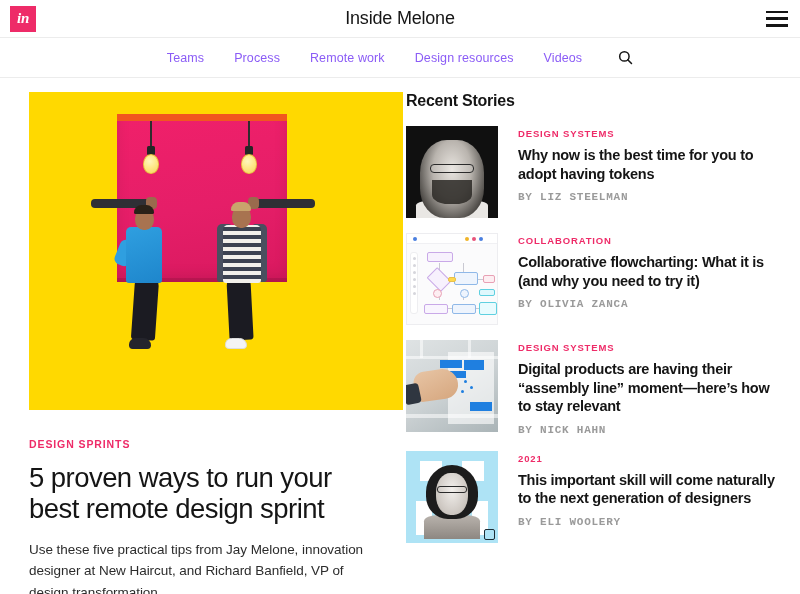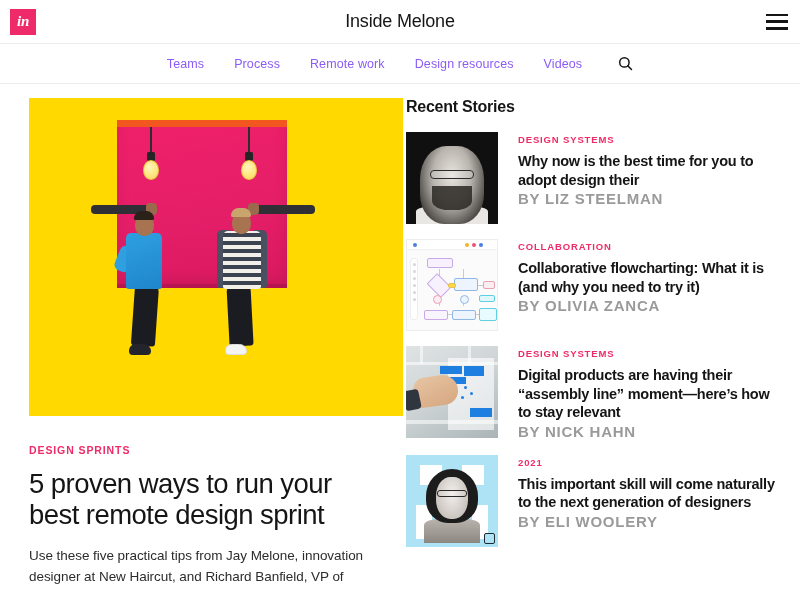--- a/index.html
+++ b/index.html
@@ -10,21 +10,21 @@
     height: 594px;
     overflow: hidden;
     background: #ffffff;
     font-family: "Liberation Sans", sans-serif;
     -webkit-font-smoothing: antialiased;
   }
 
   
   .topbar {
     position: relative;
-    height: 44px;
+    height: 38px;
     border-bottom: 1px solid #ececec;
     display: flex;
     align-items: center;
   }
 
   .logo {
     margin-left: 10px;
     width: 26px;
     height: 26px;
     background: #ee2b68;
@@ -310,26 +310,27 @@
   .story-title {
     margin-top: 7px;
     font-size: 14.5px;
     line-height: 1.28;
     font-weight: 700;
     color: #151515;
     letter-spacing: -0.25px;
     cursor: pointer;
   }
   .story-by {
-    margin-top: 1px;
-    font-size: 15px;
+    margin-top: 8px;
+    font-size: 11px;
     font-weight: 700;
     letter-spacing: 0.75px;
     color: #9a9a9a;
     text-transform: uppercase;
+    font-family: Liberation Mono, monospace;
   }
 
   
   
   .t1 { background: #101010; }
   .t1 .ph-face {
     position: absolute; left: 14px; top: 14px; width: 64px; height: 78px;
     background: radial-gradient(ellipse at 50% 38%, #e8e4df 0%, #b9b4ae 42%, #4e4b47 78%, #1d1c1a 100%);
     border-radius: 42% 42% 38% 38%;
   }
@@ -485,21 +486,21 @@
 
     <article class="story">
       <div class="thumb t1">
         <div class="ph-shirt"></div>
         <div class="ph-face"></div>
         <div class="ph-beard"></div>
         <div class="ph-glass"></div>
       </div>
       <div class="story-body">
         <div class="story-cat">DESIGN SYSTEMS</div>
-        <h3 class="story-title">Why now is the best time for you to adopt design their</h3>
+        <h3 class="story-title">Why now is the best time for you to adopt having tokens</h3>
         <div class="story-by">BY LIZ STEELMAN</div>
       </div>
     </article>
 
     <article class="story">
       <div class="thumb t2">
         <div class="tb"></div>
         <div class="tb-dot" style="left:6px;  background:#4a7fe0;"></div>
         <div class="tb-dot" style="left:58px; background:#f0b429;"></div>
         <div class="tb-dot" style="left:65px; background:#e8537a;"></div>

